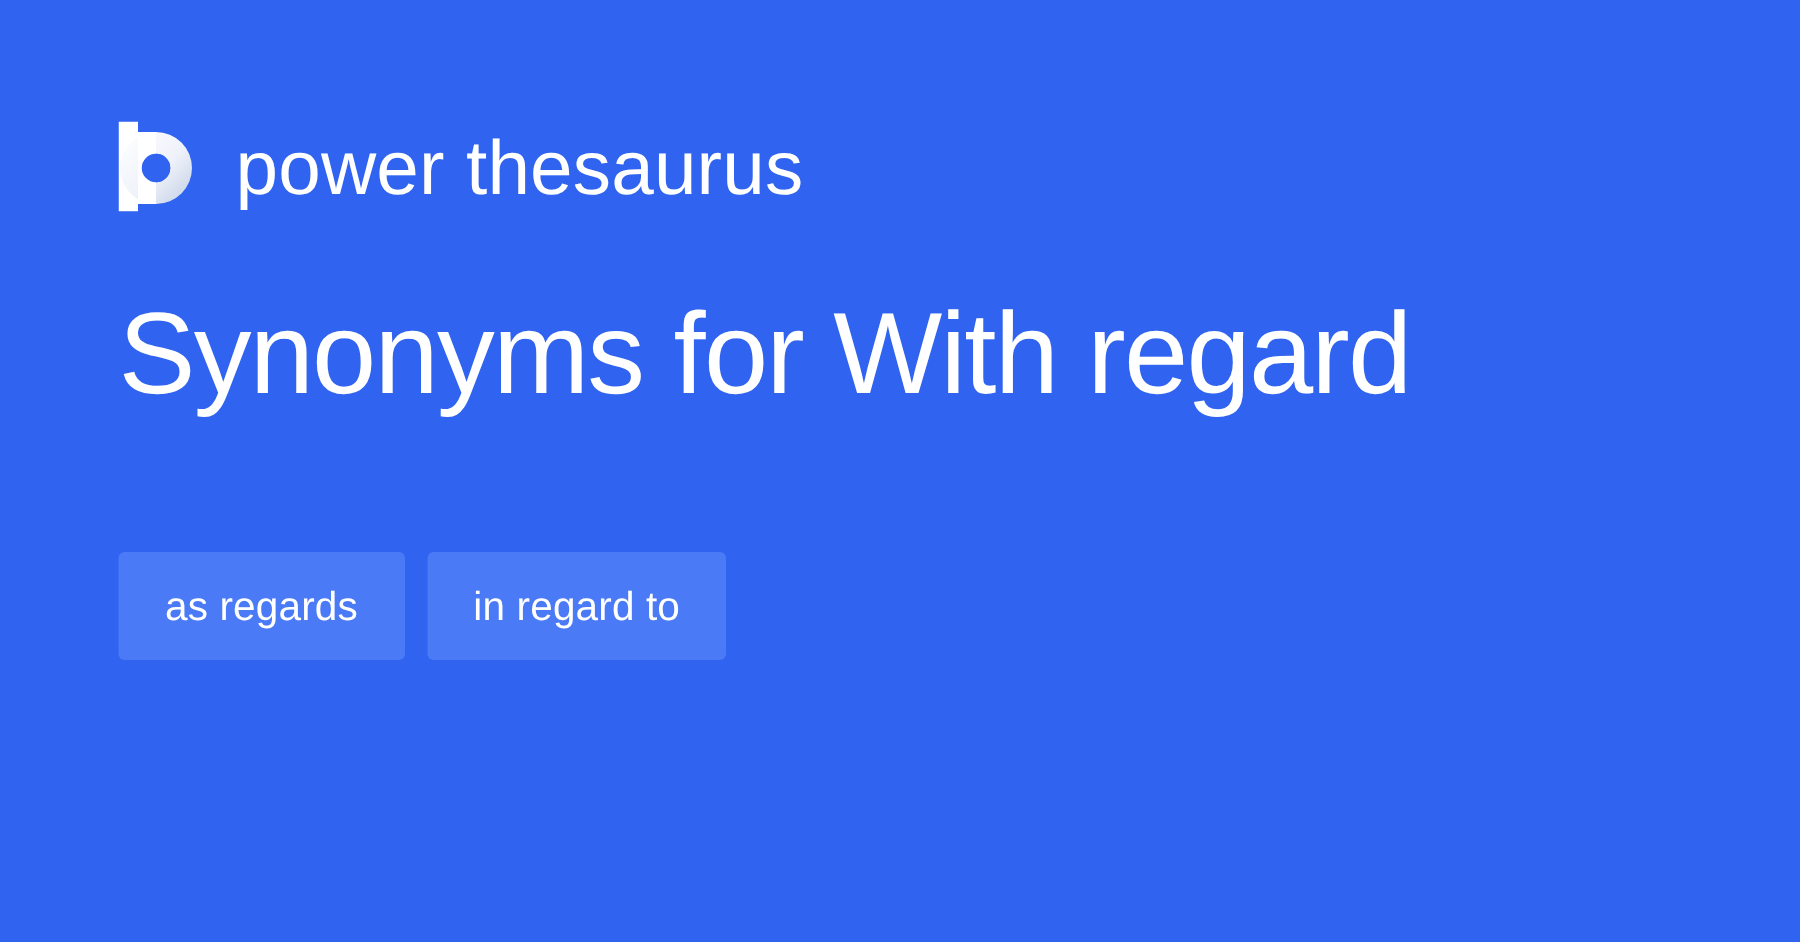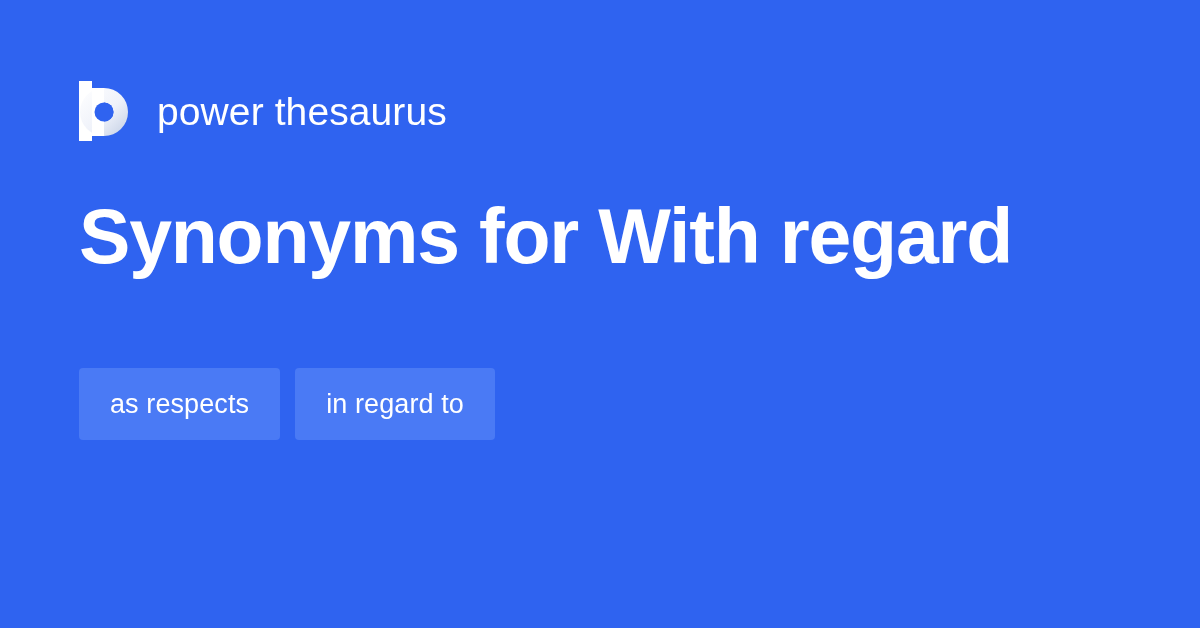--- a/index.html
+++ b/index.html
@@ -35,37 +35,37 @@
   .brand-mark {
     width: 52px;
     height: 60px;
     display: block;
     flex: 0 0 auto;
   }
 
   .brand-name {
     margin-left: 26px;
     color: #FFFFFF;
-    font-size: 39px;
+    font-size: 51px;
     font-weight: 400;
     line-height: 1;
     letter-spacing: 0.1px;
     white-space: nowrap;
   }
 
   
   .headline {
     position: absolute;
     left: 79px;
     top: 196px;
     width: 1060px;
     margin: 0;
     color: #FFFFFF;
     font-size: 77px;
-    font-weight: 700;
+    font-weight: 400;
     line-height: 1.06;
     letter-spacing: -1.2px;
     white-space: nowrap;
   }
 
   
   .chips {
     position: absolute;
     left: 79px;
     top: 368px;
@@ -116,17 +116,17 @@
 
       <path d="M13 7 L25 7 L25 55 L13 55 Z" fill="#FFFFFF"></path>
       <circle cx="25" cy="31" r="9.5" fill="#2F63F0"></circle>
     </svg>
     <span class="brand-name">power thesaurus</span>
   </div>
 
   <h1 class="headline">Synonyms for With regard</h1>
 
   <div class="chips">
-    <span class="chip">as respects</span>
+    <span class="chip">as regards</span>
     <span class="chip">in regard to</span>
   </div>
 
 </div>
 
 </body></html>

